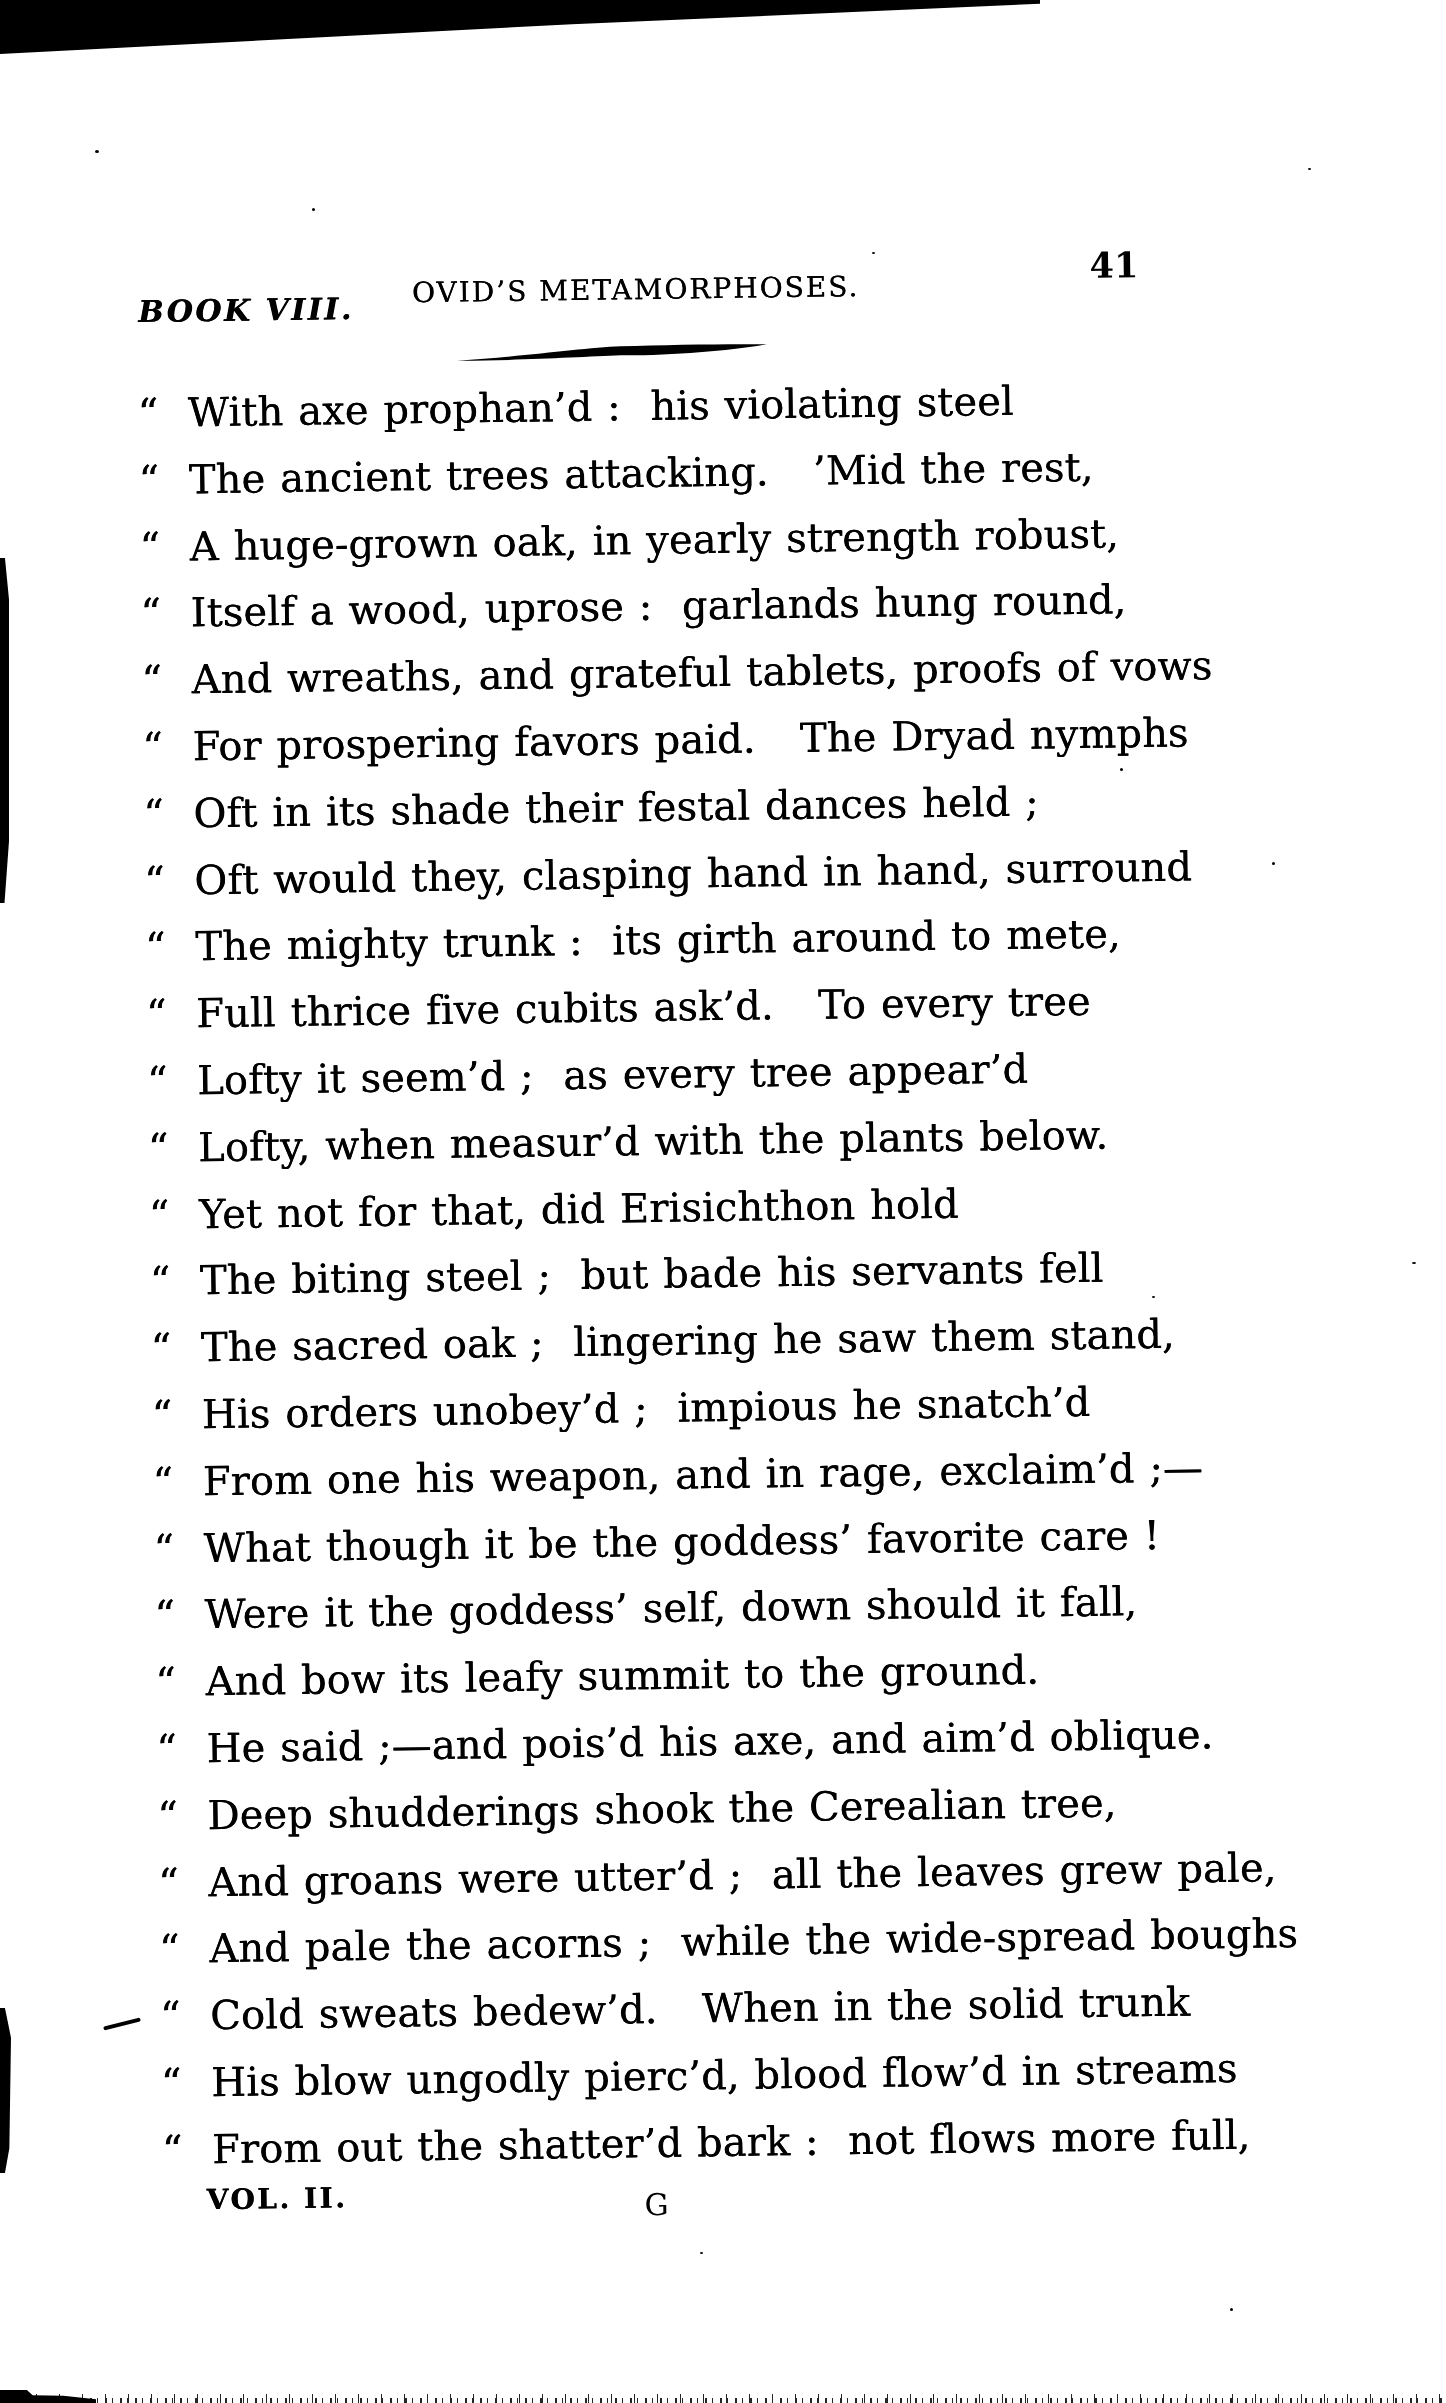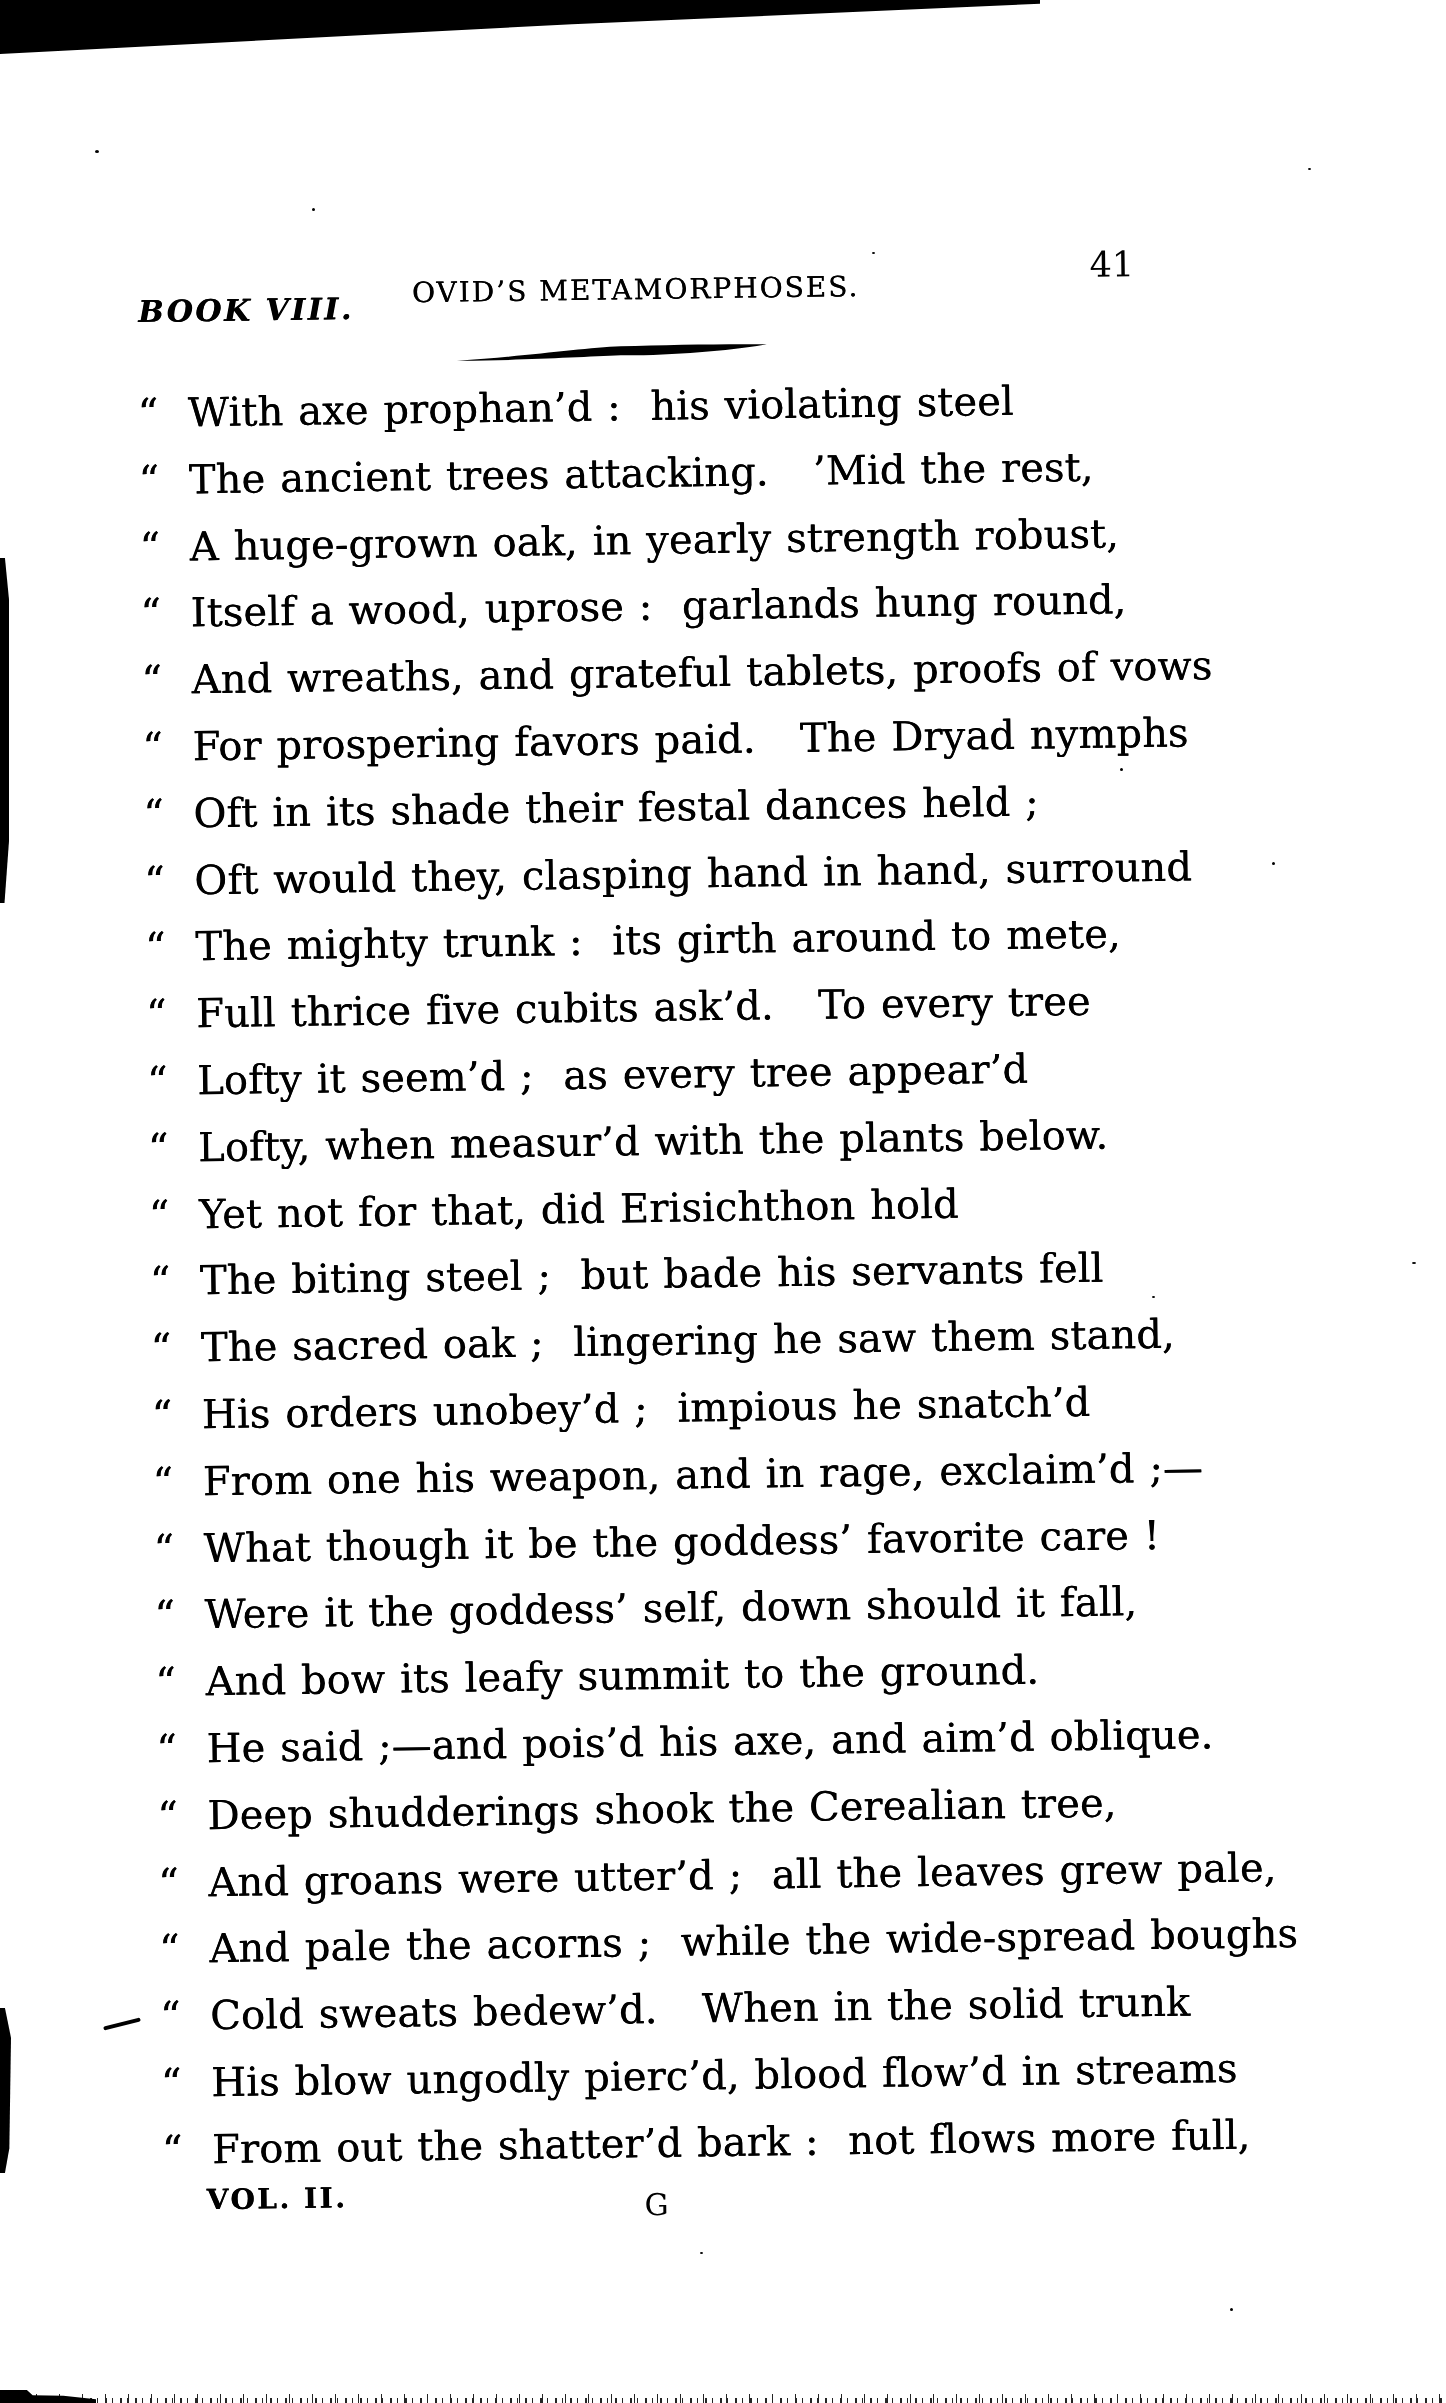--- a/index.html
+++ b/index.html
@@ -16,21 +16,21 @@
     font-style:italic; font-weight:bold; font-size:30px; letter-spacing:2.5px;
     text-shadow:0.4px 0 0 #000;
   }
   .page-title {
     position:absolute; left:424px; top:272px;
     font-size:28px; letter-spacing:2px;
     text-shadow:0.3px 0 0 #000;
   }
   .page-number {
     position:absolute; left:1102px; top:250px;
-    font-size:35px; font-weight:normal;
+    font-size:35px; font-weight:bold;
   }
   .rule-wrap { position:absolute; left:466px; top:338px; }
 
   .poem { position:absolute; left:148px; top:372px; width:1060px; }
   .line {
     font-size:40px; line-height:66.8px; white-space:pre;
     letter-spacing:0.1px; word-spacing:2px;
     text-shadow:0.35px 0 0 #000;
   }
 

